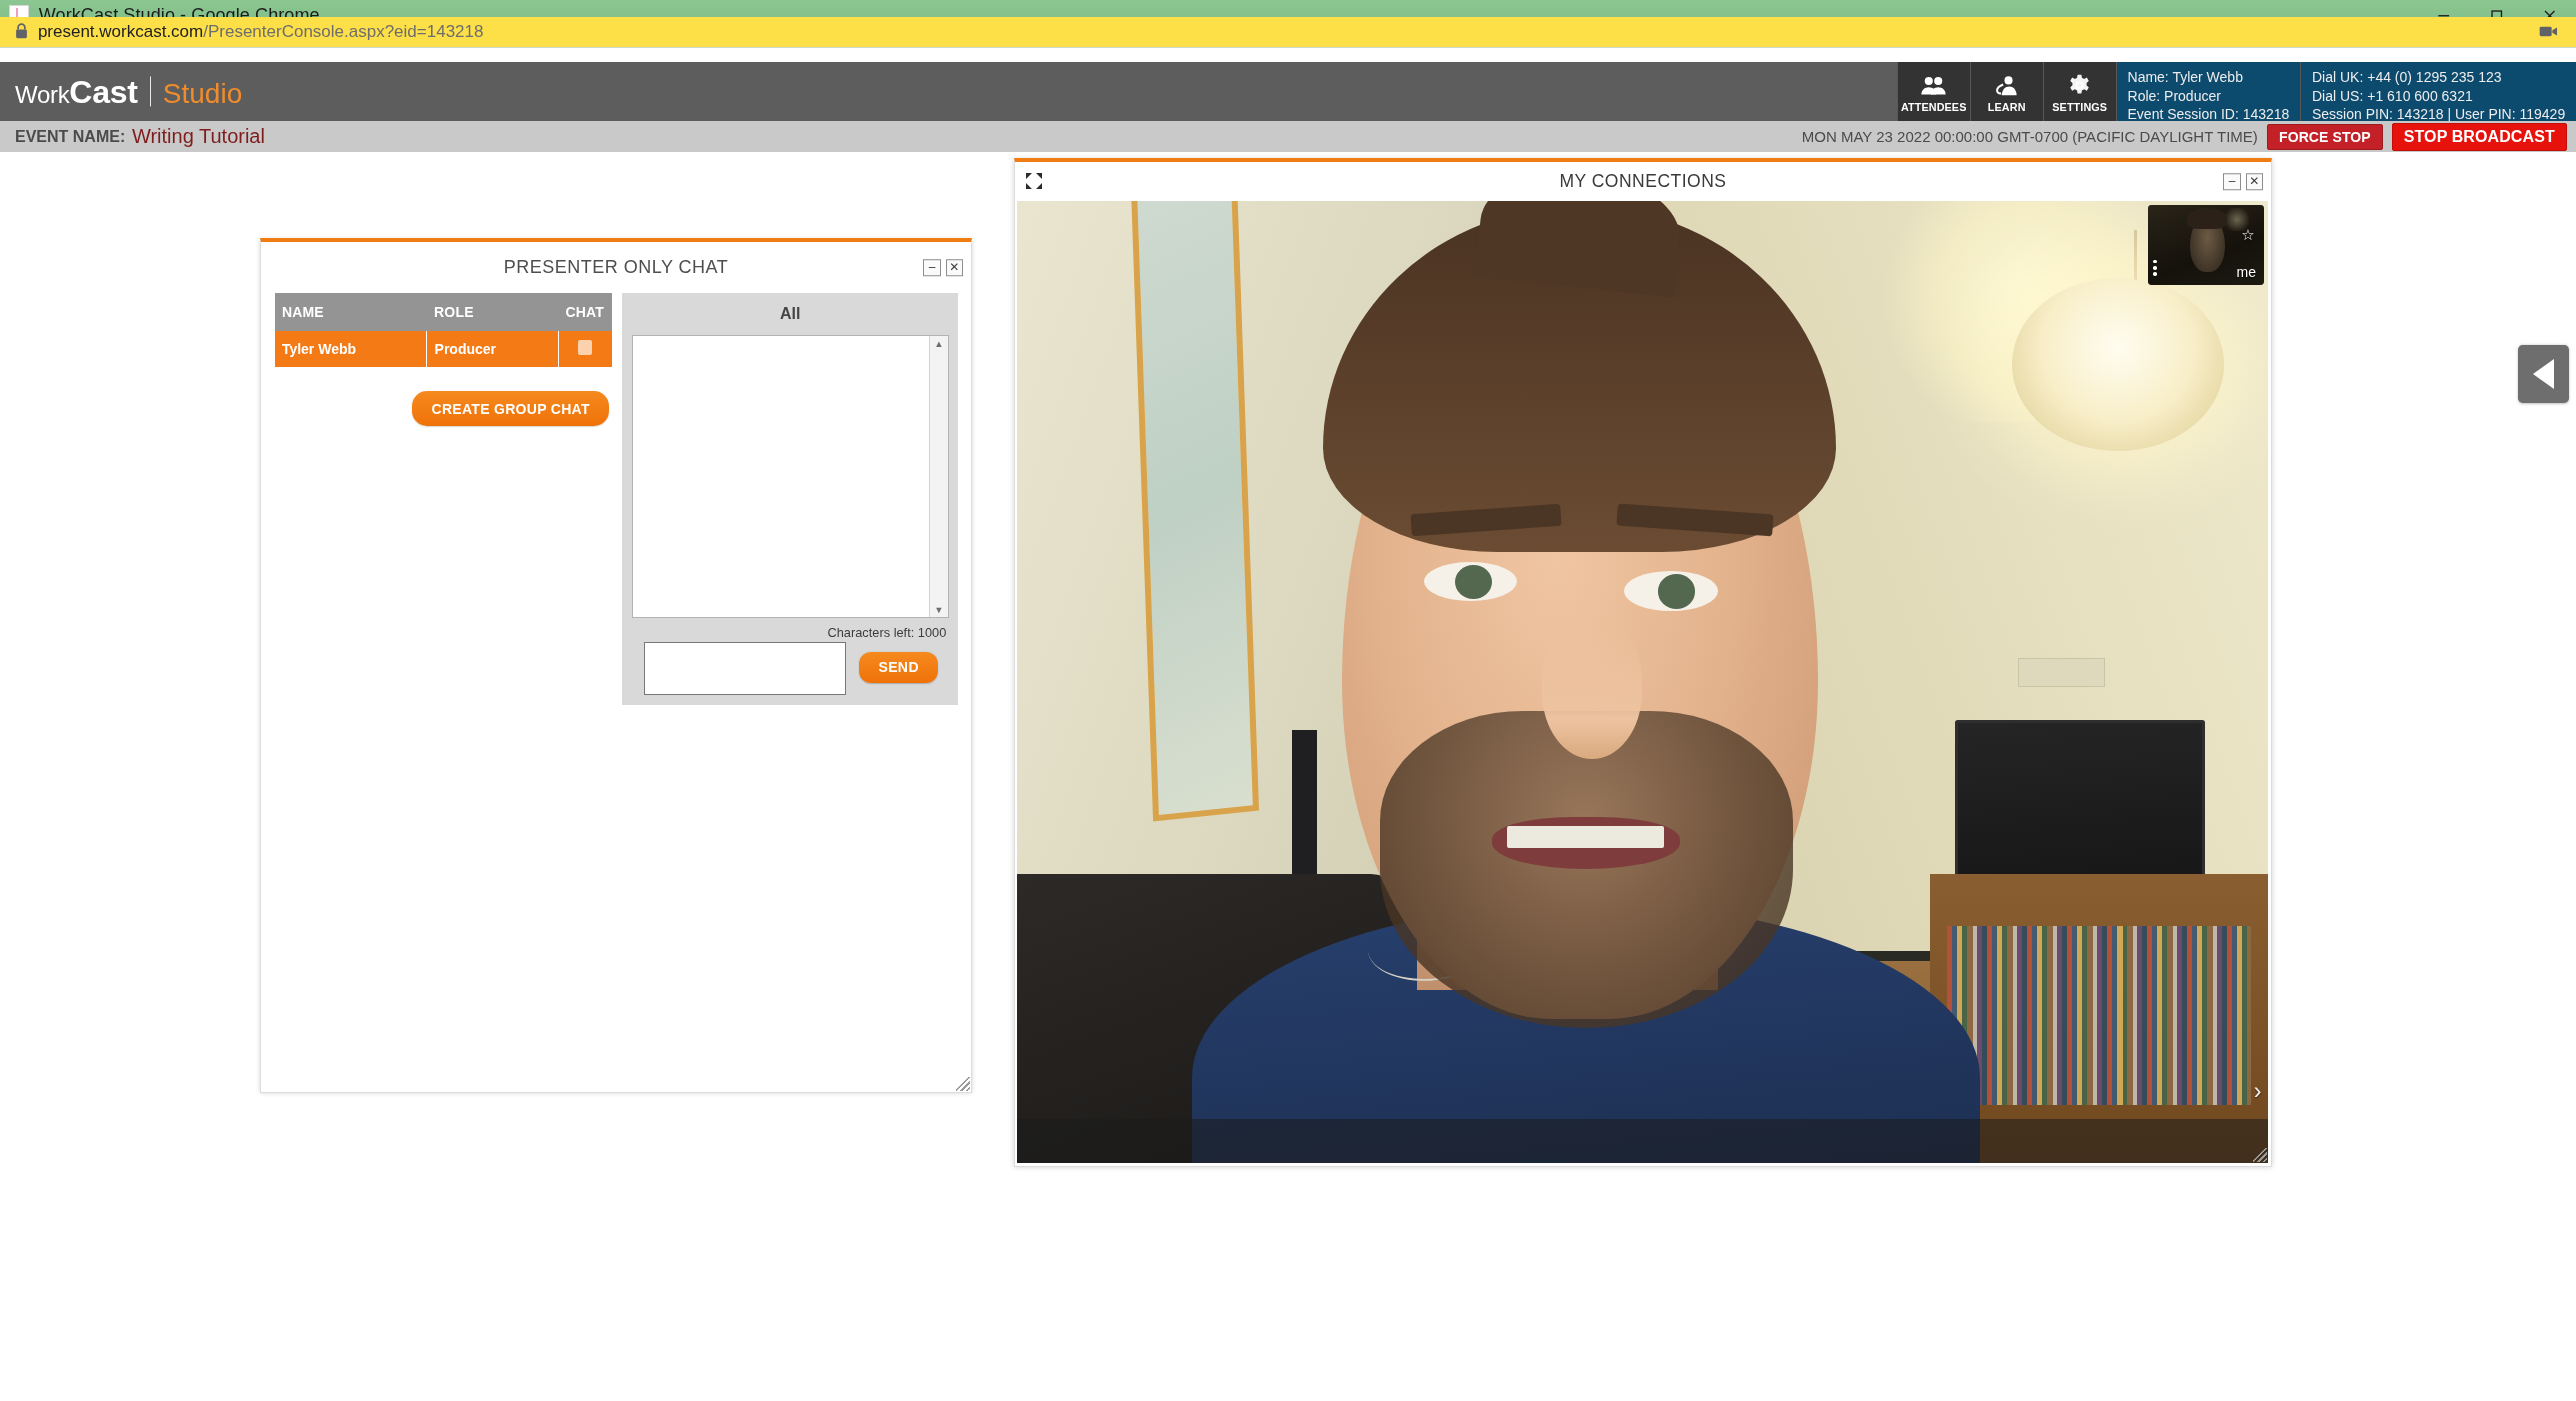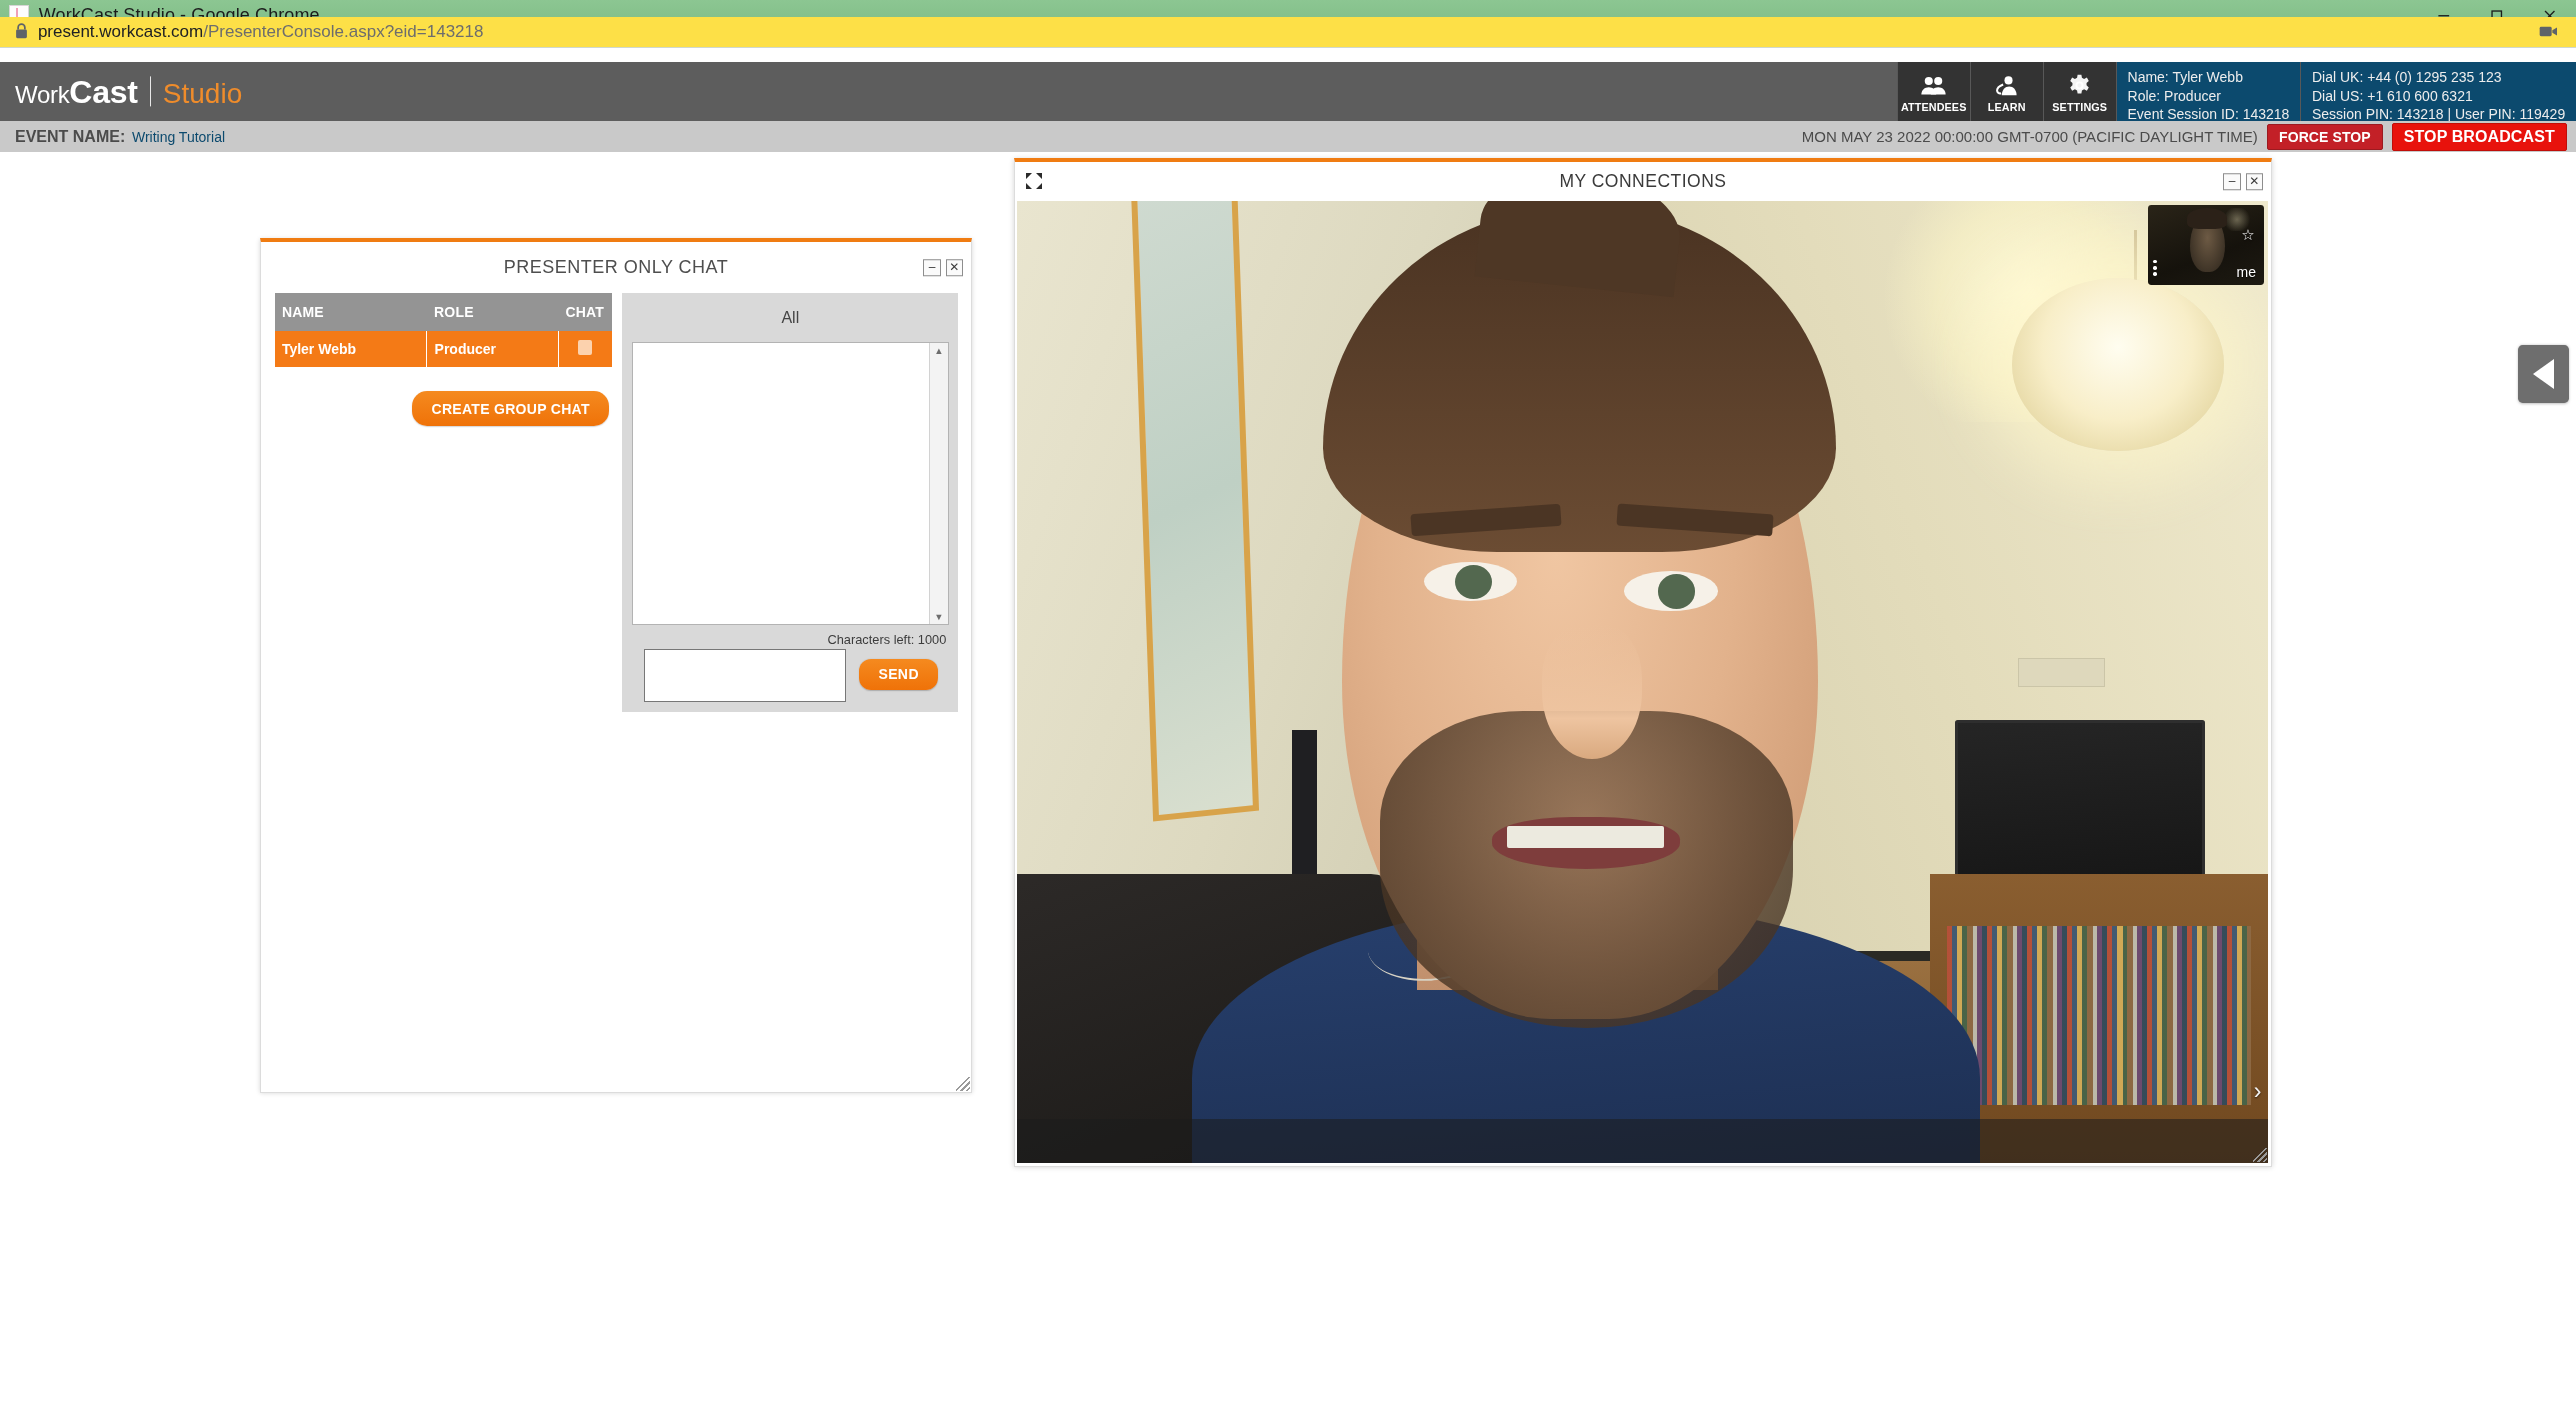--- a/index.html
+++ b/index.html
@@ -115,21 +115,21 @@
   }
 
   
   .event-bar {
     position: absolute; top: 121px; left: 0;
     width: 2576px; height: 31px;
     background: #c9c9c9;
     display: flex; align-items: center;
   }
   .event-label { margin-left: 15px; font-size: 16px; color: #4b4b4b; font-weight: 700; }
-  .event-value { margin-left: 6.7px; font-size: 14px; color: #0c4a6e; font-weight: 400; }
+  .event-value { margin-left: 6.7px; font-size: 20px; color: #7f1d1d; font-weight: 400; }
   .event-right {
     position: absolute; right: 9.4px; top: 0; height: 31px;
     display: flex; align-items: center; gap: 9.4px;
   }
   .event-date { font-size: 15px; color: #4b4b4b; white-space: nowrap; }
   .btn-force-stop {
     background: #c32027; color: #fff; font-size: 14px; font-weight: 700;
     padding: 4px 10.8px; border: 0.7px solid #9c1a20; border-radius: 2px;
     white-space: nowrap; letter-spacing: 0.1px;
   }
@@ -207,22 +207,22 @@
     box-shadow: 0 0.7px 1.3px rgba(0,0,0,0.22);
     cursor: pointer;
   }
 
   .poc-right {
     width: 336px; flex: none;
     background: #d9d9d9;
     padding: 0 0 9.4px 0;
   }
   .poc-all-tab {
-    height: 49px; display: flex; align-items: center; justify-content: center;
-    font-size: 16px; color: #454545;
+    height: 42px; display: flex; align-items: center; justify-content: center;
+    font-size: 16px; color: #454545; font-weight: bold;
   }
   .poc-msgbox {
     margin: 0 9.4px;
     height: 283px;
     background: #ffffff;
     border: 0.7px solid #b3b3b3;
     position: relative;
   }
   .poc-scrollbar {
     position: absolute; right: 0; top: 0;

